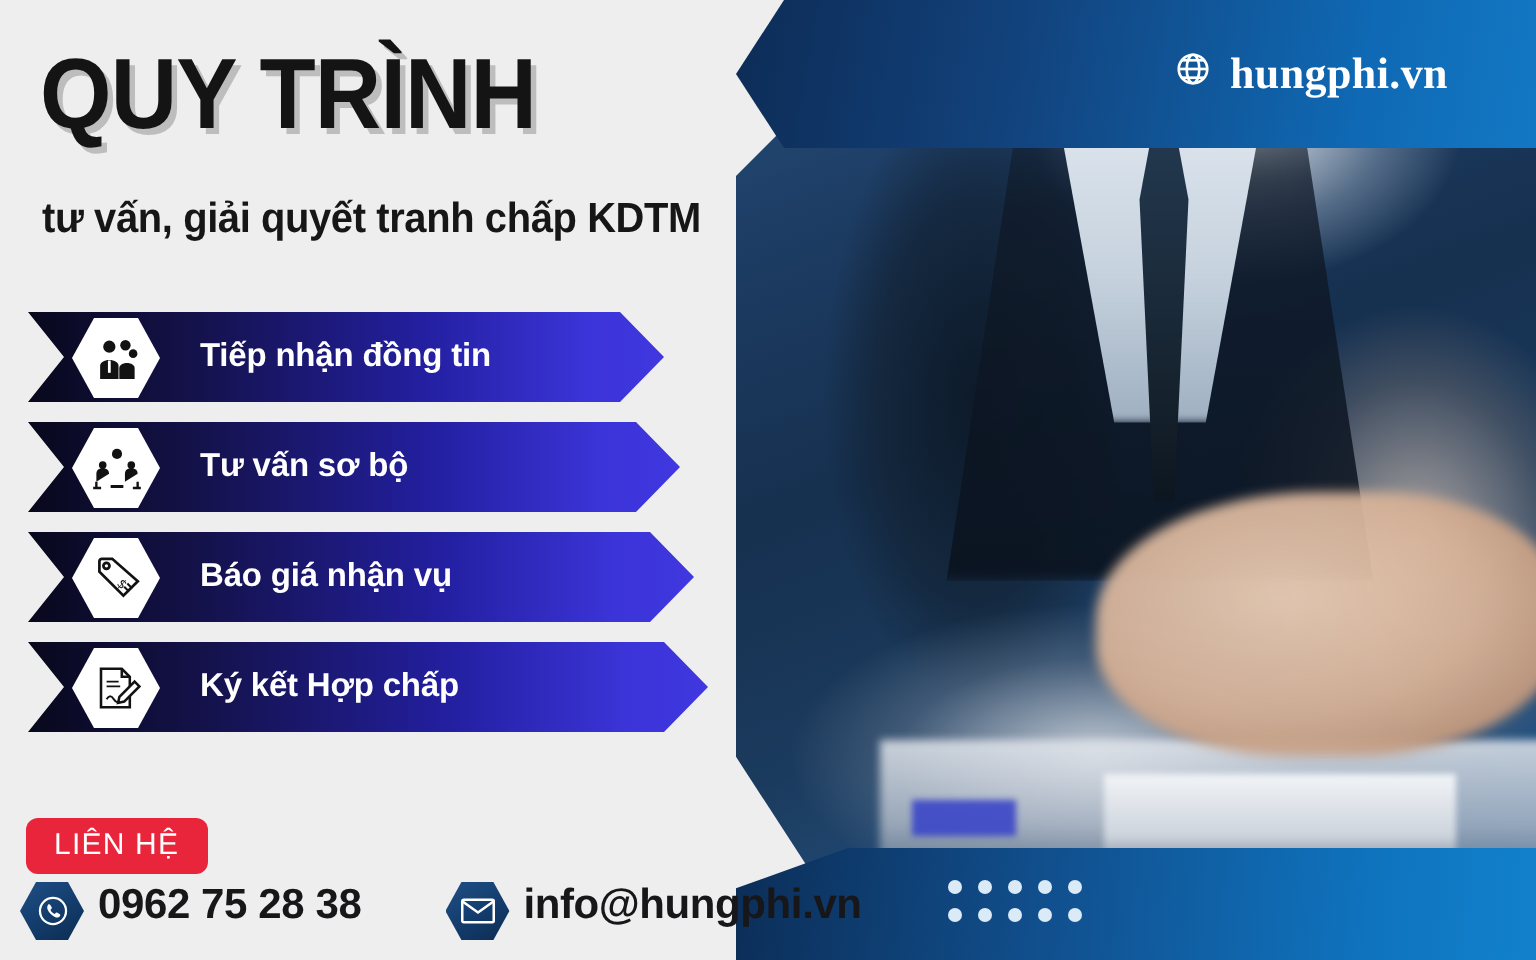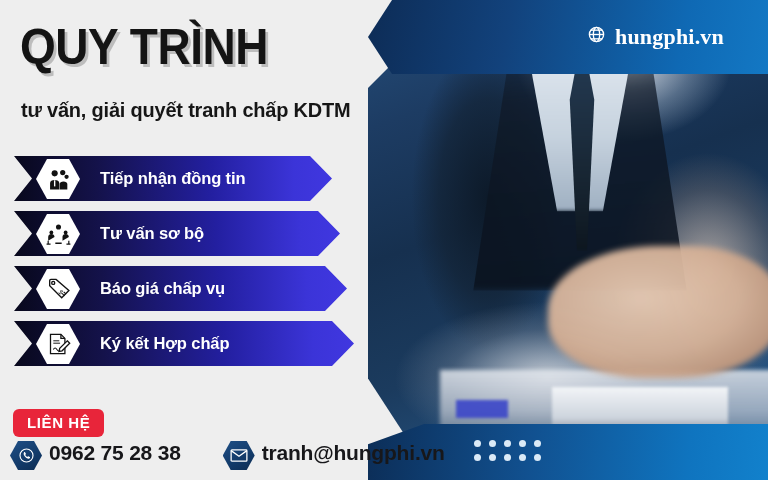--- a/index.html
+++ b/index.html
@@ -241,21 +241,21 @@
   }
 
   
   .lienhe {
     position: absolute;
     left: 13px;
     top: 409px;
     background: #e8253a;
     color: #ffffff;
     font-size: 15px;
-    font-weight: bold;
+    font-weight: normal;
     letter-spacing: 0.6px;
     padding: 5px 14px 6px;
     border-radius: 6px;
   }
   .contact-row {
     position: absolute;
     left: 10px;
     top: 441px;
     display: flex;
     align-items: center;
@@ -376,21 +376,21 @@
       <div class="step-bar"></div>
       <div class="step-hex">
         <svg width="25" height="24" viewBox="0 0 30 30" fill="none" stroke="#121212" stroke-width="1.7">
           <path d="M12 3H5.5C4.7 3 4 3.7 4 4.5V11L19 26l9-9z" fill="none"></path>
           <circle cx="8.4" cy="7.4" r="1.9"></circle>
           <text x="14.5" y="19" font-family="DejaVu Sans, sans-serif" font-size="8" fill="#121212" stroke="none" transform="rotate(45 14.5 19)">$</text>
           <line x1="19.5" y1="20.5" x2="22.5" y2="23.5" stroke-width="1.3"></line>
           <line x1="21.5" y1="18.5" x2="24.5" y2="21.5" stroke-width="1.3"></line>
         </svg>
       </div>
-      <div class="step-label">Báo giá chấp vụ</div>
+      <div class="step-label">Báo giá nhận vụ</div>
     </div>
 
     <div class="step">
       <div class="step-bar"></div>
       <div class="step-hex">
         <svg width="25" height="24" viewBox="0 0 30 30" fill="none" stroke="#121212" stroke-width="1.6">
           <path d="M5 3h13l5 5v19H5z"></path>
           <path d="M18 3v5h5"></path>
           <line x1="8.5" y1="11" x2="16" y2="11" stroke-width="1.2"></line>
           <line x1="8.5" y1="14" x2="17" y2="14" stroke-width="1.2"></line>
@@ -416,17 +416,17 @@
       <span class="contact-text">0962 75 28 38</span>
     </div>
 
     <div class="contact-item email">
       <span class="c-hex">
         <svg width="18" height="15" viewBox="0 0 24 18" fill="none" stroke="#ffffff" stroke-width="1.7">
           <rect x="1.5" y="1.5" width="21" height="15" rx="1"></rect>
           <path d="M1.5 2.5L12 10 22.5 2.5"></path>
         </svg>
       </span>
-      <span class="contact-text">tranh@hungphi.vn</span>
+      <span class="contact-text">info@hungphi.vn</span>
     </div>
   </div>
 
 </div>
 
 </body></html>

